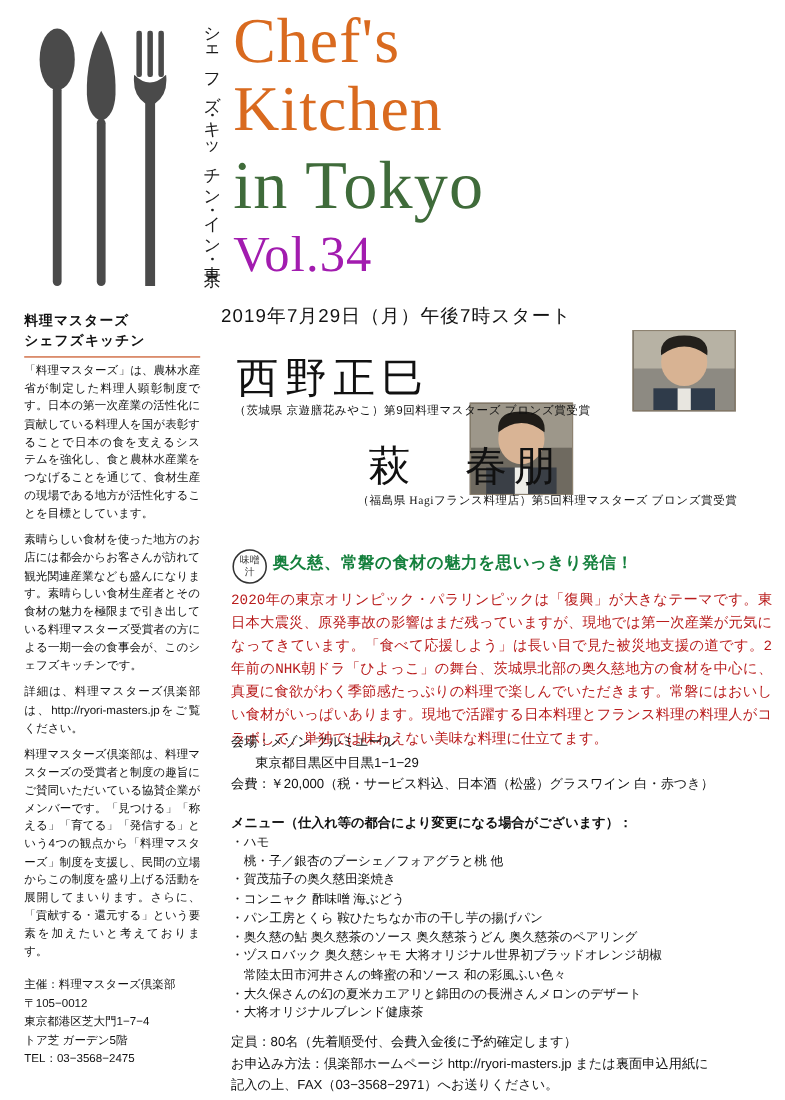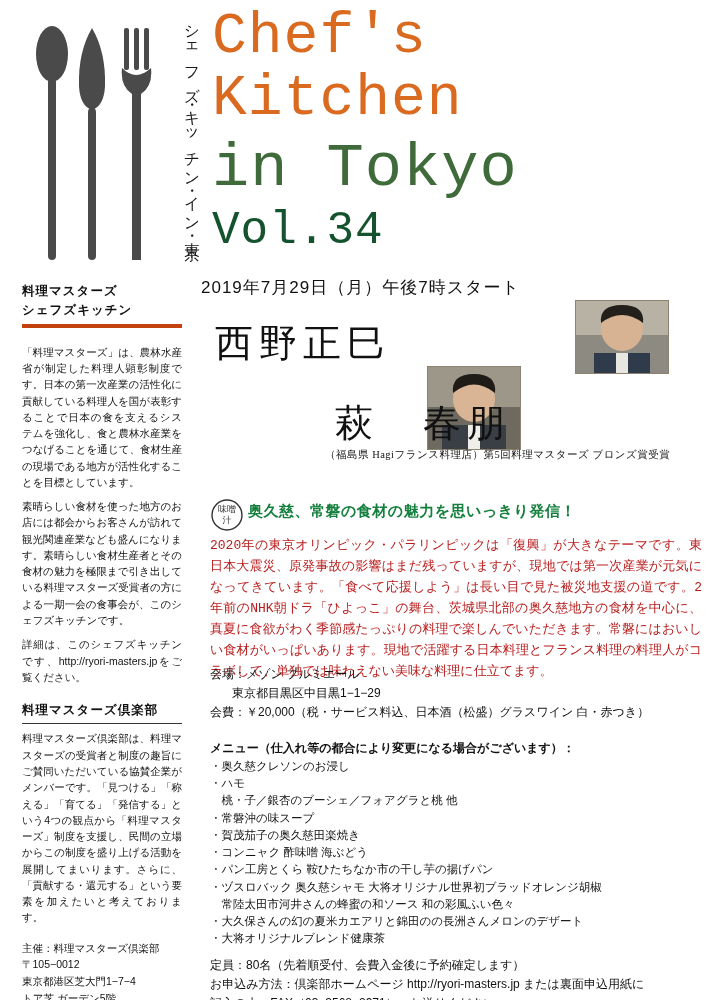--- a/index.html
+++ b/index.html
@@ -23,47 +23,47 @@
     width:52px;height:250px;
     writing-mode:vertical-rl;
     font-family:"Liberation Sans", sans-serif;
     font-size:15.5px;
     letter-spacing:3px;
     color:#1a1a1a;
     text-align:left;
   }
   .main-title{
     position:absolute;left:212px;top:8px;width:480px;
-    font-family:Liberation Mono, monospace;
+    font-family:Liberation Serif, serif;
   }
   .mt-line{
     line-height:1.0;
     font-weight:normal;
     letter-spacing:1px;
   }
   .mt1{font-size:58px;color:#d96a1f;}
   .mt2{font-size:58px;color:#d96a1f;margin-top:4px;}
   .mt3{font-size:62px;color:#3f6b3a;margin-top:10px;}
-  .mt4{font-size:46px;color:#14532d;margin-top:8px;}
+  .mt4{font-size:46px;color:#a21caf;margin-top:8px;}
 
   .date-line{
     position:absolute;left:201px;top:276px;
     font-family:"Liberation Sans", sans-serif;
     font-size:17px;letter-spacing:1px;color:#111;
   }
 
   
   .leftcol{
     position:absolute;left:22px;top:282px;width:160px;
     font-family:"Liberation Sans", sans-serif;
     font-size:10.5px;line-height:1.55;color:#111;
   }
   .lc-head{
     font-size:12.5px;font-weight:bold;letter-spacing:1px;
-    border-bottom:4px solid #c2410c;padding-bottom:3px;margin-bottom:16px;font-family:Liberation Serif, serif;
+    border-bottom:1px solid #c2410c;padding-bottom:3px;margin-bottom:4px;font-family:Liberation Serif, serif;
   }
   .lc-head2{
     font-size:12.5px;font-weight:bold;letter-spacing:1px;
     border-bottom:1px solid #333;padding-bottom:3px;margin:16px 0 6px 0;
   }
   .lc-p{margin:0 0 8px 0;text-align:justify;}
   .lc-block{margin-top:14px;font-size:10.5px;line-height:1.6;}
 
   
   .chefs{position:absolute;left:205px;top:300px;width:495px;height:195px;}
@@ -158,23 +158,22 @@
 
   <div class="date-line">2019年7月29日（月）午後7時スタート</div>
 
   <div class="leftcol">
     <div class="lc-head">
       <div>料理マスターズ</div>
       <div>シェフズキッチン</div>
     </div>
     <p class="lc-p">「料理マスターズ」は、農林水産省が制定した料理人顕彰制度です。日本の第一次産業の活性化に貢献している料理人を国が表彰することで日本の食を支えるシステムを強化し、食と農林水産業をつなげることを通じて、食材生産の現場である地方が活性化することを目標としています。</p>
     <p class="lc-p">素晴らしい食材を使った地方のお店には都会からお客さんが訪れて観光関連産業なども盛んになります。素晴らしい食材生産者とその食材の魅力を極限まで引き出している料理マスターズ受賞者の方による一期一会の食事会が、このシェフズキッチンです。</p>
-    <p class="lc-p">詳細は、このシェフズキッチンです、http://ryori-masters.jpをご覧ください。</p>
-
-    <div class="lc-head2">料理マスターズ倶楽部</div>
+    <p class="lc-p">詳細は、料理マスターズ倶楽部は、http://ryori-masters.jpをご覧ください。</p>
+
     <p class="lc-p">料理マスターズ倶楽部は、料理マスターズの受賞者と制度の趣旨にご賛同いただいている協賛企業がメンバーです。「見つける」「称える」「育てる」「発信する」という4つの観点から「料理マスターズ」制度を支援し、民間の立場からこの制度を盛り上げる活動を展開してまいります。さらに、「貢献する・還元する」という要素を加えたいと考えております。</p>
 
     <div class="lc-block">
       <div>主催：料理マスターズ倶楽部</div>
       <div>〒105−0012</div>
       <div>東京都港区芝大門1−7−4</div>
       <div>トア芝 ガーデン5階</div>
       <div>TEL：03−3568−2475</div>
 
     </div>
@@ -198,20 +197,21 @@
         <rect width="92" height="82" fill="#6f6a60"></rect>
         <rect x="0" y="0" width="92" height="40" fill="#9d978a"></rect>
         <ellipse cx="46" cy="32" rx="21" ry="23" fill="#d9b495"></ellipse>
         <path d="M25 26 q21 -17 42 0 q2 -19 -21 -19 q-23 0 -21 19 z" fill="#1f1c18"></path>
         <rect x="14" y="58" width="64" height="24" fill="#3a3f46"></rect>
         <rect x="40" y="58" width="12" height="24" fill="#efeee9"></rect>
       </svg>
     </div>
 
     <div class="chef-name chef1">西野正巳</div>
+    <div class="chef-sub chef1sub">（茨城県 京遊膳花みやこ）第9回料理マスターズ ブロンズ賞受賞</div>
 
     <div class="chef-name chef2">萩　春朋</div>
     <div class="chef-sub chef2sub">（福島県 Hagiフランス料理店）第5回料理マスターズ ブロンズ賞受賞</div>
   </div>
 
   <svg class="miso" viewBox="0 0 34 34">
     <circle cx="17" cy="17" r="15" fill="none" stroke="#333" stroke-width="1.4"></circle>
     <text x="17" y="14" font-size="9" text-anchor="middle" fill="#333" font-family="Liberation Sans, sans-serif">味噌</text>
     <text x="17" y="25" font-size="9" text-anchor="middle" fill="#333" font-family="Liberation Sans, sans-serif">汁</text>
   </svg>
@@ -219,27 +219,26 @@
   <div class="lead">奥久慈、常磐の食材の魅力を思いっきり発信！</div>
   <div class="body-text">2020年の東京オリンピック・パラリンピックは「復興」が大きなテーマです。東日本大震災、原発事故の影響はまだ残っていますが、現地では第一次産業が元気になってきています。「食べて応援しよう」は長い目で見た被災地支援の道です。2年前のNHK朝ドラ「ひよっこ」の舞台、茨城県北部の奥久慈地方の食材を中心に、真夏に食欲がわく季節感たっぷりの料理で楽しんでいただきます。常磐にはおいしい食材がいっぱいあります。現地で活躍する日本料理とフランス料理の料理人がコラボして、単独では味わえない美味な料理に仕立てます。</div>
 
   <div class="info">
     <div class="row">会場：メゾン プルミエール</div>
     <div class="row ind">東京都目黒区中目黒1−1−29</div>
     <div class="row">会費：￥20,000（税・サービス料込、日本酒（松盛）グラスワイン 白・赤つき）</div>
     <div class="row menu-head">メニュー（仕入れ等の都合により変更になる場合がございます）：</div>
 
     <div class="menu-list">
-      <div>・奥久慈クレソンのお浸し</div>
       <div>・ハモ</div>
       <div>　桃・子／銀杏のブーシェ／フォアグラと桃 他</div>
-      <div>・常磐沖の味スープ</div>
       <div>・賀茂茄子の奥久慈田楽焼き</div>
       <div>・コンニャク 酢味噌 海ぶどう</div>
       <div>・パン工房とくら 鞍ひたちなか市の干し芋の揚げパン</div>
+      <div>・奥久慈の鮎 奥久慈茶のソース 奥久慈茶うどん 奥久慈茶のペアリング</div>
       <div>・ヅスロバック 奥久慈シャモ 大将オリジナル世界初ブラッドオレンジ胡椒</div>
       <div>　常陸太田市河井さんの蜂蜜の和ソース 和の彩風ふい色々</div>
       <div>・大久保さんの幻の夏米カエアリと錦田のの長洲さんメロンのデザート</div>
       <div>・大将オリジナルブレンド健康茶</div>
     </div>
 
     <div class="foot">
       <div class="teiin">定員：80名（先着順受付、会費入金後に予約確定します）</div>
       <div>
         <span>お申込み方法：倶楽部ホームページ http://ryori-masters.jp または裏面申込用紙に</span>

